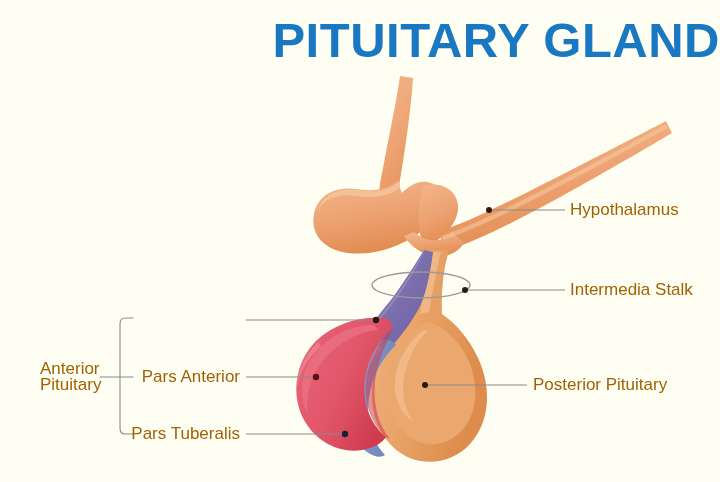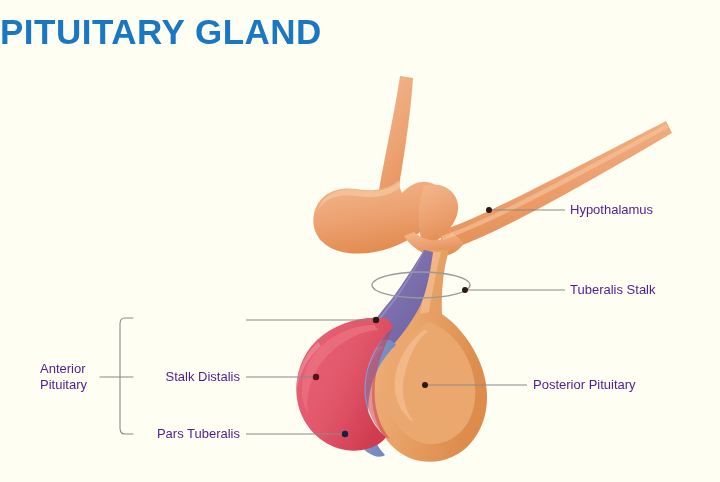--- a/index.html
+++ b/index.html
@@ -17,33 +17,33 @@
     position: relative;
     width: 720px;
     height: 482px;
     background: #fffef2;
   }
   #title {
     position: absolute;
     left: 0;
     top: 12px;
     width: 720px;
-    text-align: left;
+    text-align: right;
     font-family: "Liberation Sans", sans-serif;
-    font-size: 35px;
+    font-size: 49px;
     font-weight: bold;
     letter-spacing: 0.5px;
     color: #1a78c2;
     white-space: nowrap;
   }
   .lbl {
     position: absolute;
     font-family: "Liberation Sans", sans-serif;
-    font-size: 13px;
-    color: #4c1d95;
+    font-size: 17px;
+    color: #a16207;
     white-space: nowrap;
     line-height: 16px;
   }
   .lbl.r { text-align: left; }
   .lbl.l { text-align: right; }
   #art {
     position: absolute;
     left: 0;
     top: 0;
   }
@@ -229,27 +229,27 @@
       <circle cx="465" cy="290" r="3"></circle>
       <circle cx="425" cy="385" r="3"></circle>
       <circle cx="376" cy="320" r="3.2"></circle>
       <circle cx="316" cy="377" r="3.2" fill="#5a0f1c"></circle>
       <circle cx="345" cy="434" r="3.2" fill="#17213f"></circle>
     </g>
   </svg>
 
   <div class="lbl r" style="left:570px; top:202px;">Hypothalamus</div>
 
-  <div class="lbl r" style="left:570px; top:282px;">Tuberalis Stalk</div>
+  <div class="lbl r" style="left:570px; top:282px;">Intermedia Stalk</div>
 
   <div class="lbl l" style="left:40px; top:361px; width:62px; text-align:left;">
     <div>Anterior</div>
     <div>Pituitary</div>
   </div>
 
   <div class="lbl r" style="left:533px; top:377px;">Posterior Pituitary</div>
 
 
-  <div class="lbl l" style="left:100px; top:369px; width:140px;">Stalk Distalis</div>
+  <div class="lbl l" style="left:100px; top:369px; width:140px;">Pars Anterior</div>
 
   <div class="lbl l" style="left:92px; top:426px; width:148px;">Pars Tuberalis</div>
 
 </div>
 
 </body></html>

